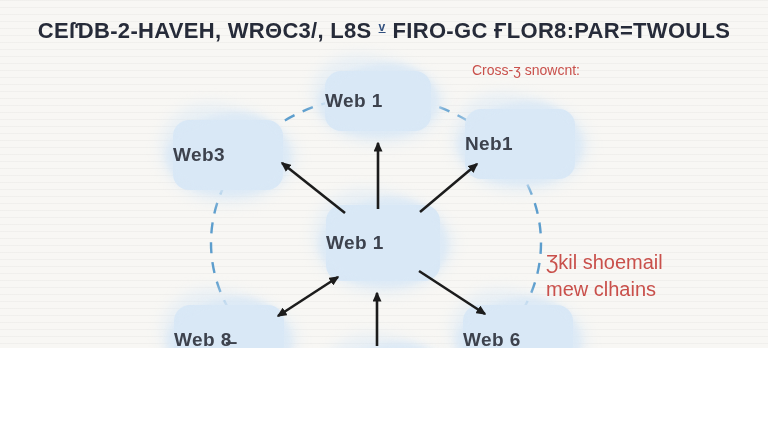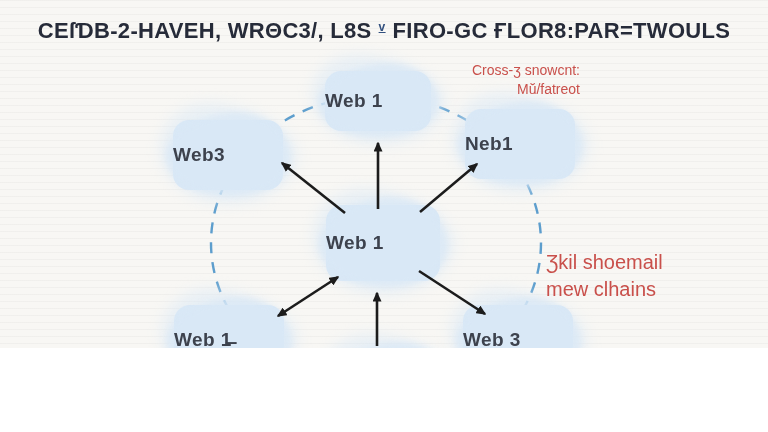--- a/index.html
+++ b/index.html
@@ -57,44 +57,43 @@
   <div class="node n-top">
     <span class="nl">Web 1</span>
   </div>
   <div class="node n-top-left">
     <span class="nl">Web3</span>
   </div>
   <div class="node n-top-right">
     <span class="nl">Neb1</span>
   </div>
   <div class="node n-bottom-left">
-    <span class="nl">Web 1̶</span>
+    <span class="nl">Web 8̶</span>
   </div>
   <div class="node n-bottom-mid">
     <span class="nl">Web 5</span>
   </div>
   <div class="node n-bottom-right">
-    <span class="nl">Web 3</span>
+    <span class="nl">Web 6</span>
   </div>
 
   <svg class="arrow-layer" viewBox="0 0 768 432">
     <defs>
       <marker id="ah" markerWidth="10" markerHeight="9" refX="8.5" refY="4.5" orient="auto-start-reverse" markerUnits="userSpaceOnUse">
         <path d="M0,0 L10,4.5 L0,9 z" fill="#1c1c1c"></path>
       </marker>
     </defs>
     <line x1="378" y1="209" x2="378" y2="143" stroke="#1c1c1c" stroke-width="2.6" marker-end="url(#ah)"></line>
     <line x1="345" y1="213" x2="282" y2="163" stroke="#1c1c1c" stroke-width="2.6" marker-end="url(#ah)"></line>
     <line x1="420" y1="212" x2="477" y2="164" stroke="#1c1c1c" stroke-width="2.6" marker-end="url(#ah)"></line>
     <line x1="338" y1="277" x2="278" y2="316" stroke="#1c1c1c" stroke-width="2.6" marker-start="url(#ah)" marker-end="url(#ah)"></line>
     <line x1="419" y1="271" x2="485" y2="314" stroke="#1c1c1c" stroke-width="2.6" marker-end="url(#ah)"></line>
     <line x1="377" y1="346" x2="377" y2="293" stroke="#1c1c1c" stroke-width="2.6" marker-end="url(#ah)"></line>
   </svg>
 
   <div class="annotation ann-top">
     <div>Cross-ʒ snowcnt:</div>
-    <div>Mŭ/fatreot</div>
   </div>
   <div class="annotation ann-mid">
     <div>Ʒkil shoemail</div>
     <div>mew clhains</div>
   </div>
 </div>
 
 </body></html>

